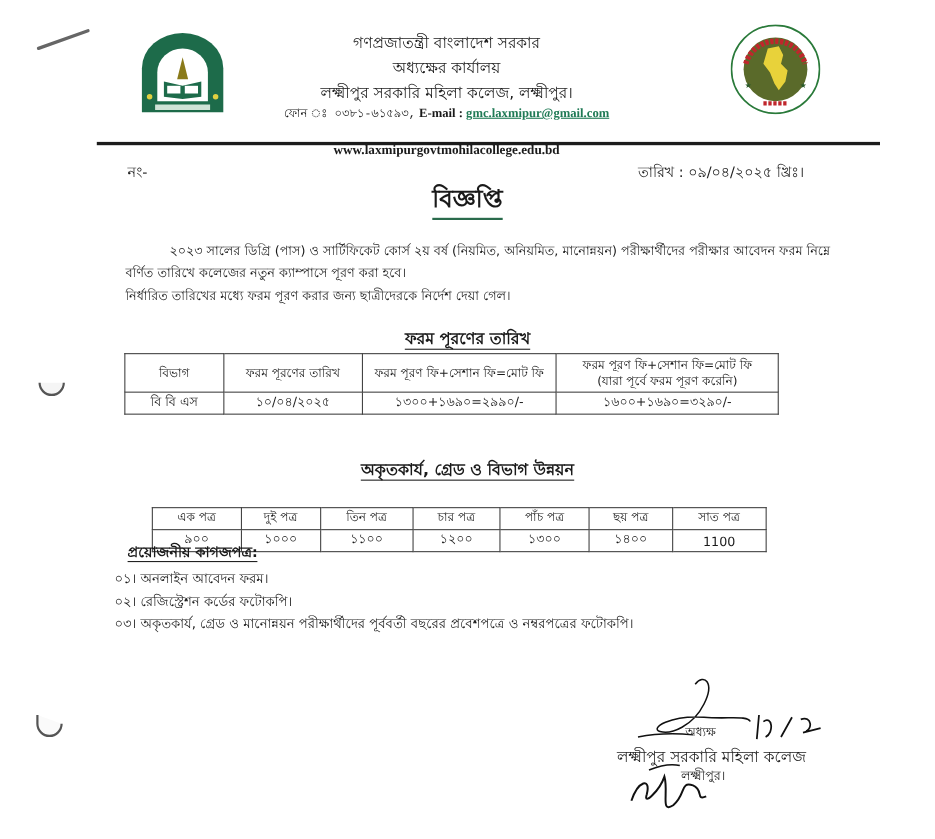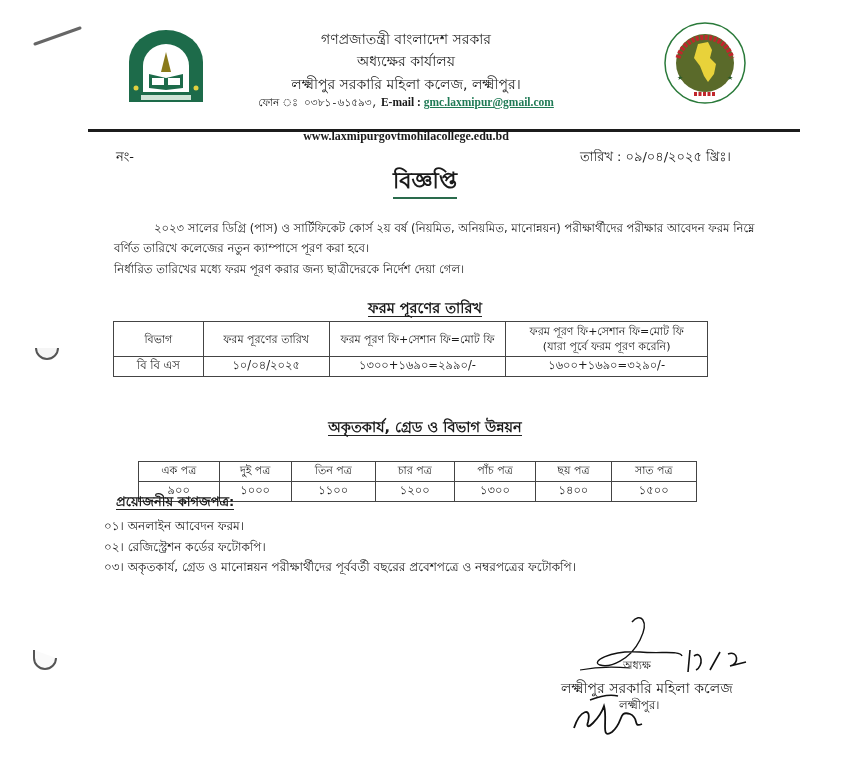--- a/index.html
+++ b/index.html
@@ -165,21 +165,21 @@
     <th>ছয় পত্র</th>
     <th>সাত পত্র</th>
   </tr>
   <tr>
     <td>৯০০</td>
     <td>১০০০</td>
     <td>১১০০</td>
     <td>১২০০</td>
     <td>১৩০০</td>
     <td>১৪০০</td>
-    <td>১৫০০</td>
+    <td>1100</td>
   </tr>
 </tbody>
   </table>
 
 <div class="abs docs-title">
   <span>প্রয়োজনীয় কাগজপত্র:</span>
 </div>
 <div class="abs doc-item d1">০১। অনলাইন আবেদন ফরম।</div>
 <div class="abs doc-item d2">০২। রেজিস্ট্রেশন কর্ডের ফটোকপি।</div>
 <div class="abs doc-item d3">০৩। অকৃতকার্য, গ্রেড ও মানোন্নয়ন পরীক্ষার্থীদের পূর্ববর্তী বছরের প্রবেশপত্রে ও নম্বরপত্রের ফটোকপি।</div>

